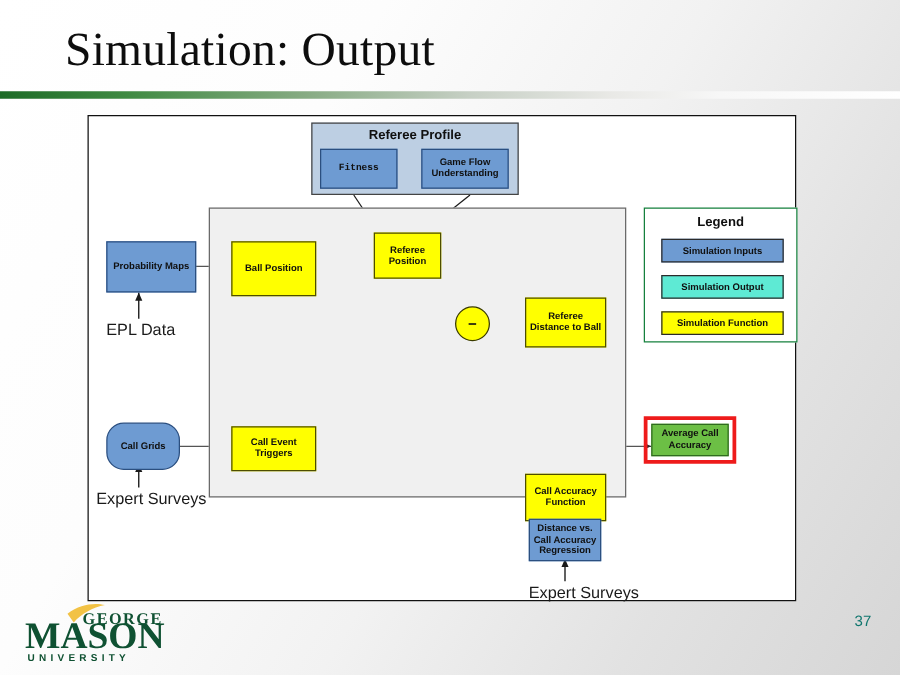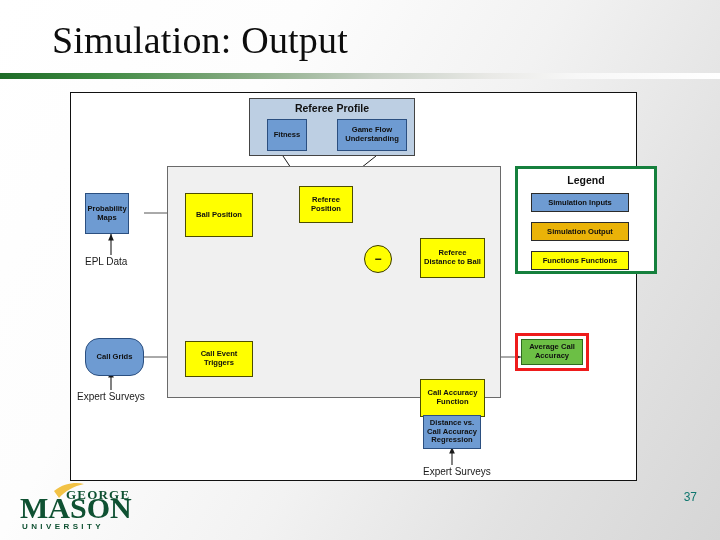--- a/index.html
+++ b/index.html
@@ -49,37 +49,37 @@
   }
   #referee-profile-title{
     position:absolute;left:0;top:3px;width:100%;text-align:center;
     font-size:10.5px;font-weight:700;color:#101010;
   }
   #sim-core-box{
     left:96px;top:73px;width:334px;height:232px;
     background:#f0f0f0;border:1px solid #6a6a6a;
   }
   #legend-box{
-    left:444px;top:73px;width:142px;height:108px;
-    background:#ffffff;border:3px solid #15803d;
+    left:444px;top:73px;width:123px;height:108px;
+    background:#ffffff;border:1px solid #15803d;
   }
   #legend-title{
     position:absolute;left:0;top:5px;width:100%;text-align:center;
     font-size:10.5px;font-weight:700;color:#101010;
   }
   .legend-swatch{
     position:absolute;left:13px;width:98px;height:19px;
     display:flex;align-items:center;justify-content:center;
     font-size:7.6px;font-weight:700;color:#101010;
     border:1px solid #2b2b2b;box-sizing:border-box;
   }
 
   
   .caption{
-    position:absolute;font-size:10px;color:#1a1a1a;white-space:nowrap;z-index:3;
+    position:absolute;font-size:13px;color:#1a1a1a;white-space:nowrap;z-index:3;
   }
 
   
   #sum-junction{
     position:absolute;left:293px;top:152px;width:26px;height:26px;
     border-radius:50%;background:#ffff00;border:1.4px solid #3a3a00;
     display:flex;align-items:center;justify-content:center;
     font-size:12px;font-weight:700;color:#101010;z-index:4;
   }
 
@@ -142,31 +142,31 @@
       <path d="M381,325 L381,282" stroke="#555" stroke-width="1.4" fill="none" marker-end="url(#ah)"></path>
 
       <path d="M381,372 L381,354" stroke="#1a1a1a" stroke-width="1.1" fill="none" marker-end="url(#ahd)"></path>
     </svg>
 
     <div id="sim-core-box" class="group-box"></div>
 
     <div id="referee-profile-box" class="group-box">
       <div id="referee-profile-title">Referee Profile</div>
     </div>
-    <div class="node n-blue" style="left:196px;top:26px;width:40px;height:32px;">Fitness</div>
+    <div class="node n-blue" style="left:185px;top:26px;width:62px;height:32px;font-family:Liberation Mono, monospace;">Fitness</div>
     <div class="node n-blue" style="left:266px;top:26px;width:70px;height:32px;">Game Flow Understanding</div>
 
     <div id="legend-box" class="group-box">
       <div id="legend-title">Legend</div>
       <div class="legend-swatch" style="top:24px;background:#6e9bd2;">Simulation Inputs</div>
-      <div class="legend-swatch" style="top:53px;background:#eab308;">Simulation Output</div>
-      <div class="legend-swatch" style="top:82px;background:#ffff00;">Functions Functions</div>
+      <div class="legend-swatch" style="top:53px;background:#5eead4;">Simulation Output</div>
+      <div class="legend-swatch" style="top:82px;background:#ffff00;">Simulation Function</div>
     </div>
 
-    <div class="node n-blue" style="left:14px;top:100px;width:44px;height:41px;">Probability Maps</div>
+    <div class="node n-blue" style="left:14px;top:100px;width:72px;height:41px;">Probability Maps</div>
     <div class="node n-yellow" style="left:114px;top:100px;width:68px;height:44px;text-align:center;">Ball Position</div>
     <div class="node n-yellow" style="left:228px;top:93px;width:54px;height:37px;">Referee Position</div>
     <div class="node n-yellow" style="left:349px;top:145px;width:65px;height:40px;">Referee Distance to Ball</div>
     <div class="node n-blue" style="left:14px;top:245px;width:59px;height:38px;border-radius:14px;">Call Grids</div>
     <div class="node n-yellow" style="left:114px;top:248px;width:68px;height:36px;">Call Event Triggers</div>
     <div class="node n-yellow" style="left:349px;top:246px;width:65px;height:38px;margin-top:40px;">Call Accuracy Function</div>
     <div class="node n-green n-green-hl" style="left:450px;top:246px;width:62px;height:26px;">Average Call Accuracy</div>
     <div class="node n-blue" style="left:352px;top:322px;width:58px;height:34px;">Distance vs. Call Accuracy Regression</div>
 
     <div id="sum-junction">−</div>

